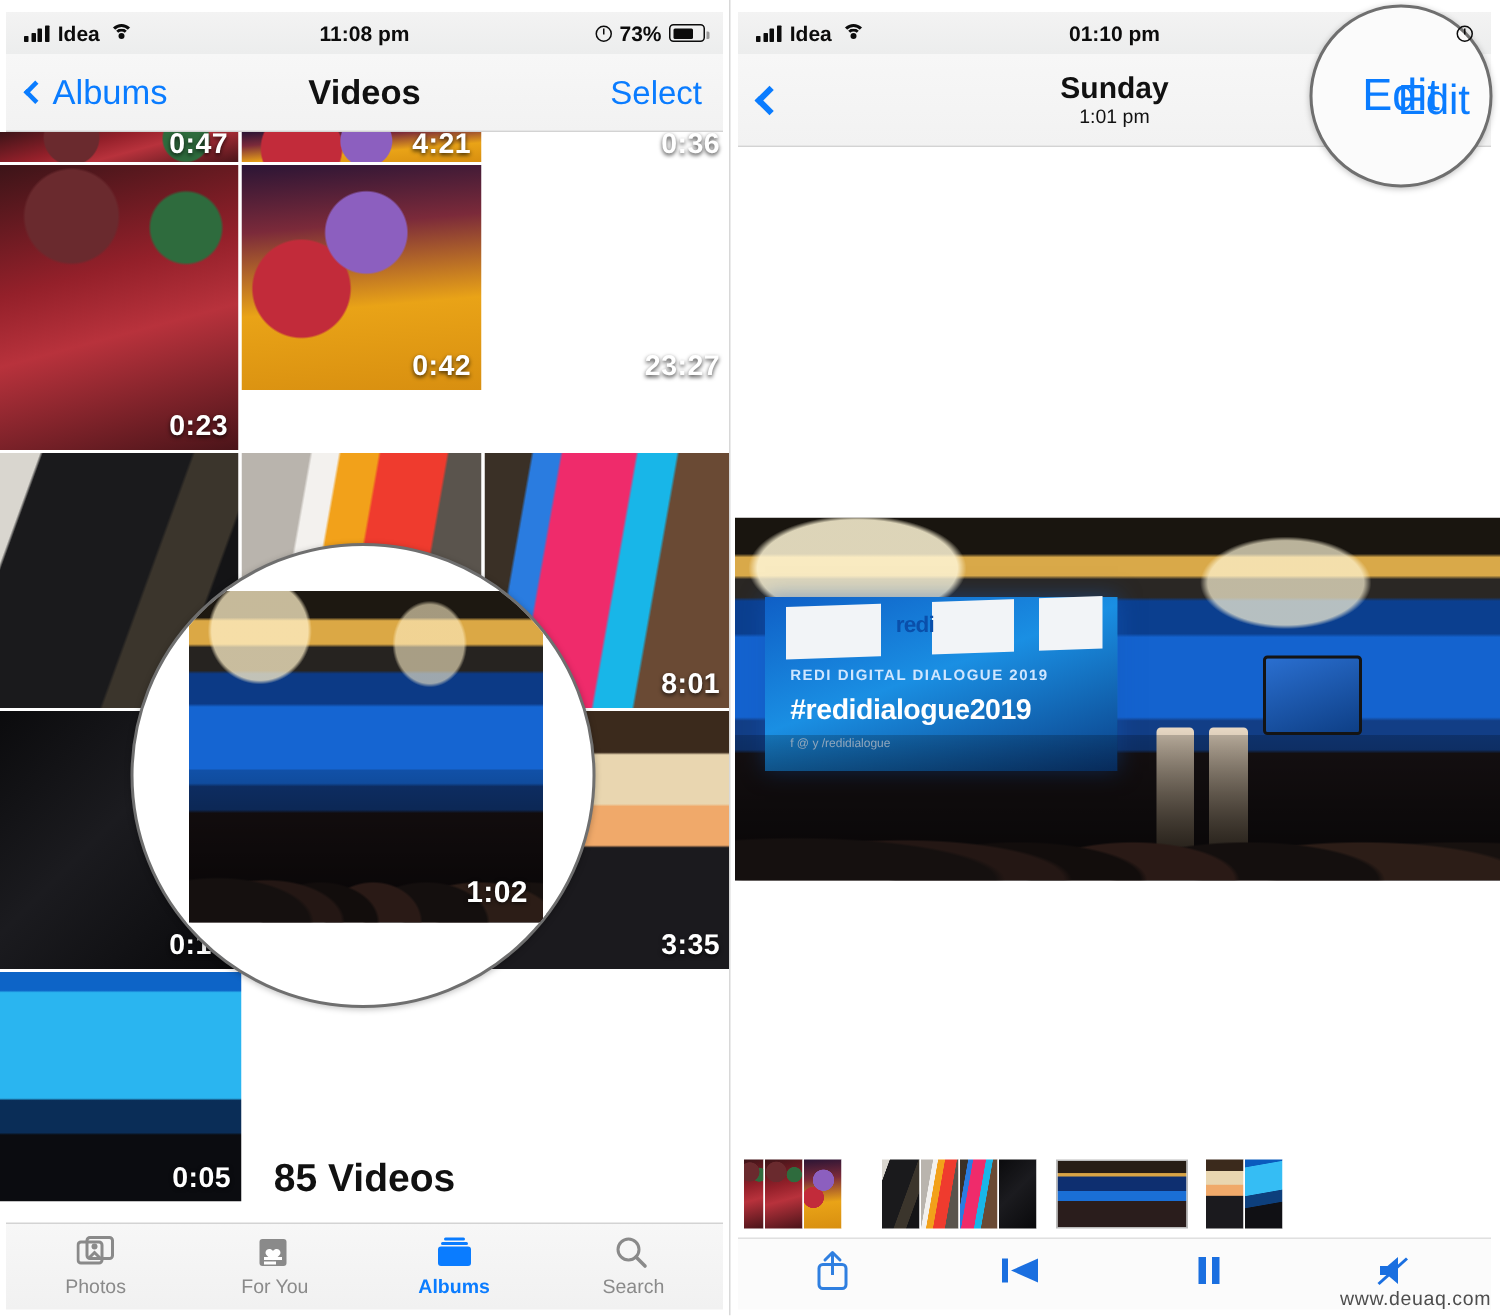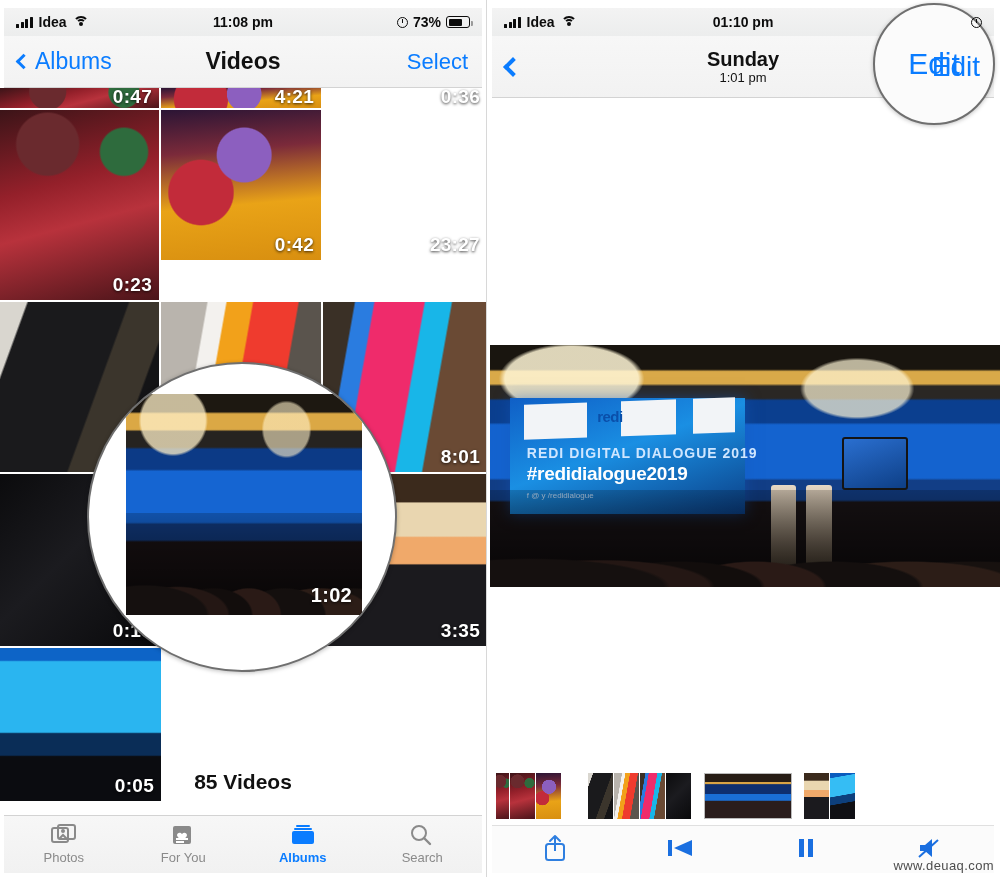--- a/index.html
+++ b/index.html
@@ -101,21 +101,21 @@
   .ph-conf2{ background:
       linear-gradient(180deg,#271d15 0 18%,#d9a445 19% 23%,#0e2f70 24% 45%,#1a6fd6 46% 60%,#2a1d1c 61% 100%);}
   .ph-stage{ background:
       linear-gradient(180deg,#3b2a1c 0 16%,#e9d6b0 17% 36%,#f0a96a 37% 52%,#1b1a1e 53% 100%);}
   .ph-slide{ background:
       linear-gradient(180deg,#0d64c7 0 8%,#2ab5f0 9% 55%,#0a2d57 56% 70%,#0b0c10 71% 100%);}
   .ph-slide2{ background:
       linear-gradient(170deg,#0a5bbd 0 10%,#35bdf4 11% 48%,#0d3f7c 49% 64%,#101014 65% 100%);}
 
   
-  .count{ position:absolute; left:0; right:0; top:770px; text-align:center; font-size:21px; font-weight:bold; color:#111;}
+  .count{ position:absolute; left:0; right:0; top:770px; text-align:center; font-size:26px; font-weight:bold; color:#111;}
   .tabbar{
     position:absolute; left:4px; right:4px; bottom:4px; height:58px;
     background:linear-gradient(to bottom,#f7f7f7,#f1f1f1);
     border-top:1px solid #d3d3d3;
     display:flex;
   }
   .tab{ flex:1; display:flex; flex-direction:column; align-items:center; justify-content:center; gap:4px; cursor:pointer;}
   .tab .lbl{ font-size:13px; color:#8a8a8a; }
   .tab.active .lbl{ color:#0a7cff; font-weight:bold; }
   .ticon{ width:26px; height:22px; position:relative; }
@@ -128,21 +128,21 @@
        radial-gradient(ellipse at 72% 18%, rgba(255,246,214,.7) 0 10%, transparent 11%),
        linear-gradient(180deg,#19150f 0 10%,#d9a949 11% 16%,#2a2724 17% 22%,#0b3f8f 23% 32%,#1463cf 33% 55%,#123e86 56% 64%,#1a1416 65% 100%);
   }
   .banner{ position:absolute; left:4%; top:22%; width:46%; height:48%;
      background:linear-gradient(160deg,#0f5fc6 0%,#1a8fe3 45%,#0b3f86 100%);
      box-shadow:0 0 14px rgba(20,90,190,.5);}
   .banner .cards{ position:absolute; left:6%; top:2%; right:4%; height:30%;
      background:linear-gradient(90deg,#f2f4f7 0 30%, transparent 30% 46%, #f2f4f7 46% 72%, transparent 72% 80%, #f2f4f7 80% 100%);
      transform:skewY(-2deg); }
   .banner .redi{ position:absolute; left:37%; top:8%; font-size:15px; font-weight:bold; color:#0a4faa; letter-spacing:-.5px;}
-  .banner .l1{ position:absolute; left:7%; top:40%; font-size:14px; font-weight:bold; color:#cfe6ff; letter-spacing:1px; white-space:nowrap;}
+  .banner .l1{ position:absolute; left:7%; top:40%; font-size:10px; font-weight:bold; color:#cfe6ff; letter-spacing:1px; white-space:nowrap;}
   .banner .l2{ position:absolute; left:7%; top:56%; font-size:19px; font-weight:bold; color:#ffffff; letter-spacing:-.3px; white-space:nowrap;}
   .banner .l3{ position:absolute; left:7%; top:80%; font-size:8px; color:#bcd9f5;}
   .spk{ position:absolute; bottom:8%; width:5%; height:34%; background:linear-gradient(180deg,#e7d8c4,#6a5a48); border-radius:3px;}
   .crowd{ position:absolute; left:0; right:0; bottom:0; height:40%;
      background:
        radial-gradient(ellipse at 8% 100%, #15100f 0 20%, transparent 21%),
        radial-gradient(ellipse at 22% 100%, #241714 0 19%, transparent 20%),
        radial-gradient(ellipse at 37% 100%, #120d0c 0 18%, transparent 19%),
        radial-gradient(ellipse at 52% 100%, #2a1a16 0 18%, transparent 19%),
        radial-gradient(ellipse at 67% 100%, #140f0e 0 18%, transparent 19%),

